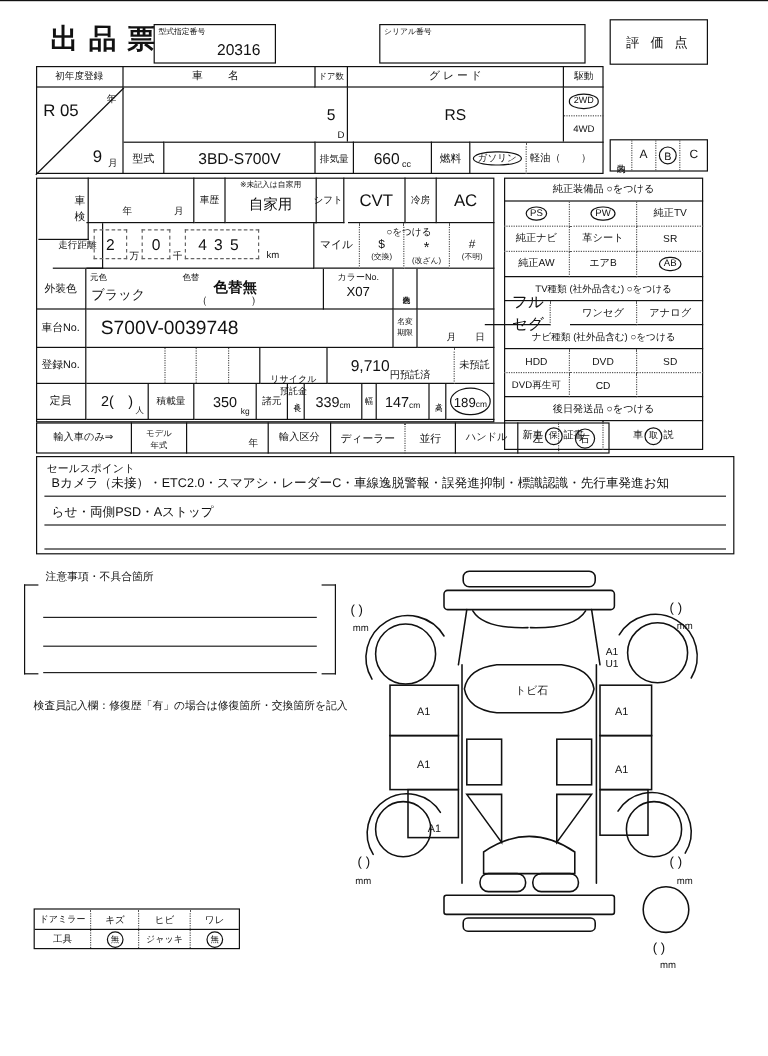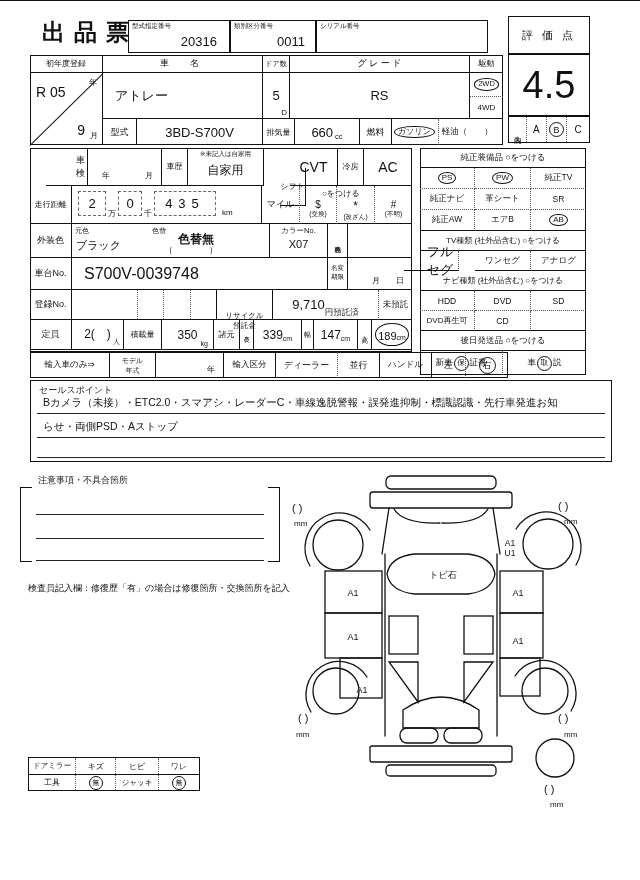--- a/index.html
+++ b/index.html
@@ -26,33 +26,26 @@
 
 <div class="sheet">
 
   <div class="c" style="left:0;top:8;width:640px;border-top:1.8px solid #111;"></div>
   <div class="c" style="left:42px;top:17px;font-size:23px;font-weight:bold;letter-spacing:9px;">出品票</div>
 
   <div class="c b1" style="left:128px;top:20px;width:102px;height:33px;">
     <span class="c" style="left:3px;top:1px;font-size:6.5px;">型式指定番号</span>
     <span class="c" style="right:12px;bottom:3px;font-size:13px;">20316</span>
   </div>
-  <div class="c b1" style="left:230px;top:20px;width:86px;height:33px;">
-    <span class="c" style="left:3px;top:1px;font-size:6.5px;">類別区分番号</span>
-    <span class="c" style="right:10px;bottom:3px;font-size:13px;">0011</span>
-  </div>
   <div class="c b1" style="left:316px;top:20px;width:172px;height:33px;">
     <span class="c" style="left:3px;top:1px;font-size:6.5px;">シリアル番号</span>
   </div>
 
   <div class="c box ctr" style="left:508px;top:16px;width:82px;height:38px;">
     <span style="font-size:11px;letter-spacing:3px;">評 価 点</span>
-  </div>
-  <div class="c box ctr" style="left:508px;top:54px;width:82px;height:62px;">
-    <span style="font-size:38px;">4.5</span>
   </div>
   <div class="c box" style="left:508px;top:116px;width:82px;height:27px;display:flex;">
     <div class="ctr brd" style="width:18px;">
       <span class="vert" style="font-size:7.5px;">内装</span>
       </div>
     <div class="ctr brd" style="width:20px;font-size:10px;">
         <span>A</span>
       </div>
     <div class="ctr brd" style="width:21px;">
       <span class="circ" style="font-size:9px;">
@@ -81,23 +74,20 @@
       <span>駆動</span>
     </div>
 
   <div class="c br" style="left:30px;top:73px;width:73px;height:72px;">
     <div class="c" style="left:-15px;top:36px;width:103px;border-top:1px solid #111;transform:rotate(-44.6deg);"></div>
     <span class="c" style="left:6px;top:11px;font-size:14px;">R 05</span>
     <span class="c" style="right:5px;top:4px;font-size:8px;">年</span>
     <span class="c" style="right:17px;bottom:7px;font-size:14px;">9</span>
     <span class="c" style="right:4px;bottom:4px;font-size:8px;">月</span>
   </div>
-  <div class="c br" style="left:103px;top:73px;width:160px;height:45px;display:flex;align-items:center;">
-    <span style="font-size:13px;margin-left:12px;">アトレー</span>
-    </div>
   <div class="c ctr br" style="left:263px;top:73px;width:27px;height:45px;">
     <span style="font-size:13px;">5</span>
     <span class="c" style="right:2px;bottom:1px;font-size:8px;">D</span>
     </div>
   <div class="c ctr br" style="left:290px;top:73px;width:180px;height:45px;">
     <span style="font-size:13px;">RS</span>
     </div>
   <div class="c ctr bbd" style="left:470px;top:73px;width:33px;height:24px;">
     <span class="oval" style="font-size:7.5px;"><span>2WD</span></span>
     </div>
@@ -123,48 +113,48 @@
     </div>
   <div class="c" style="left:392px;top:118px;width:111px;height:27px;border-top:1px solid #111;display:flex;align-items:center;">
     <span class="oval" style="font-size:8px;margin-left:2px;"><span>ガソリン</span></span>
     <span style="border-left:1px dotted #555;height:100%;margin:0 3px;"></span>
     <span style="font-size:8.5px;">軽油</span>
     <span style="font-size:8.5px;">（　　）</span>
   </div>
 
   <div class="c box" style="left:30px;top:148px;width:382px;height:204px;"></div>
 
-  <div class="c ctr br bb" style="left:46px;top:148px;width:42px;height:38px;font-size:9px;padding-left:28px;">
+  <div class="c ctr br bb" style="left:32px;top:148px;width:42px;height:52px;font-size:9px;padding-left:28px;">
       <span>車検</span>
     </div>
   <div class="c br bb" style="left:72px;top:148px;width:90px;height:38px;">
     <span class="c" style="left:30px;bottom:4px;font-size:8px;">年</span>
     <span class="c" style="right:8px;bottom:4px;font-size:8px;">月</span>
     </div>
   <div class="c ctr br bb" style="left:162px;top:148px;width:26px;height:38px;font-size:8px;">
       <span>車歴</span>
     </div>
   <div class="c br bb" style="left:188px;top:148px;width:76px;height:38px;text-align:center;">
     <div style="font-size:6.5px;margin-top:2px;">※未記入は自家用</div>
     <div style="font-size:12px;margin-top:3px;text-align:center;">自家用</div>
     </div>
-  <div class="c ctr br bb" style="left:280px;top:148px;width:26px;height:38px;font-size:8px;margin-top:20px;">
+  <div class="c ctr br bb" style="left:261px;top:148px;width:26px;height:38px;font-size:8px;">
       <span>シフト</span>
     </div>
   <div class="c ctr br bb" style="left:290px;top:148px;width:48px;height:38px;font-size:14px;">
       <span>CVT</span>
     </div>
   <div class="c ctr br bb" style="left:338px;top:148px;width:26px;height:38px;font-size:8px;">
       <span>冷房</span>
     </div>
   <div class="c ctr bb" style="left:364px;top:148px;width:48px;height:38px;font-size:14px;">
       <span>AC</span>
     </div>
 
-  <div class="c ctr br bb" style="left:30px;top:186px;width:42px;height:38px;font-size:8px;">
+  <div class="c ctr br bb" style="left:44px;top:186px;width:42px;height:38px;font-size:8px;">
       <span>走行距離</span>
     </div>
   <div class="c br bb" style="left:72px;top:186px;width:190px;height:38px;">
     <div class="c dash ctr" style="left:6px;top:5px;width:28px;height:25px;">
         <span style="font-size:13px;">2</span>
       </div>
     <span class="c" style="left:36px;top:22px;font-size:8px;">万</span>
     <div class="c dash ctr" style="left:46px;top:5px;width:24px;height:25px;">
         <span style="font-size:13px;">0</span>
       </div>

